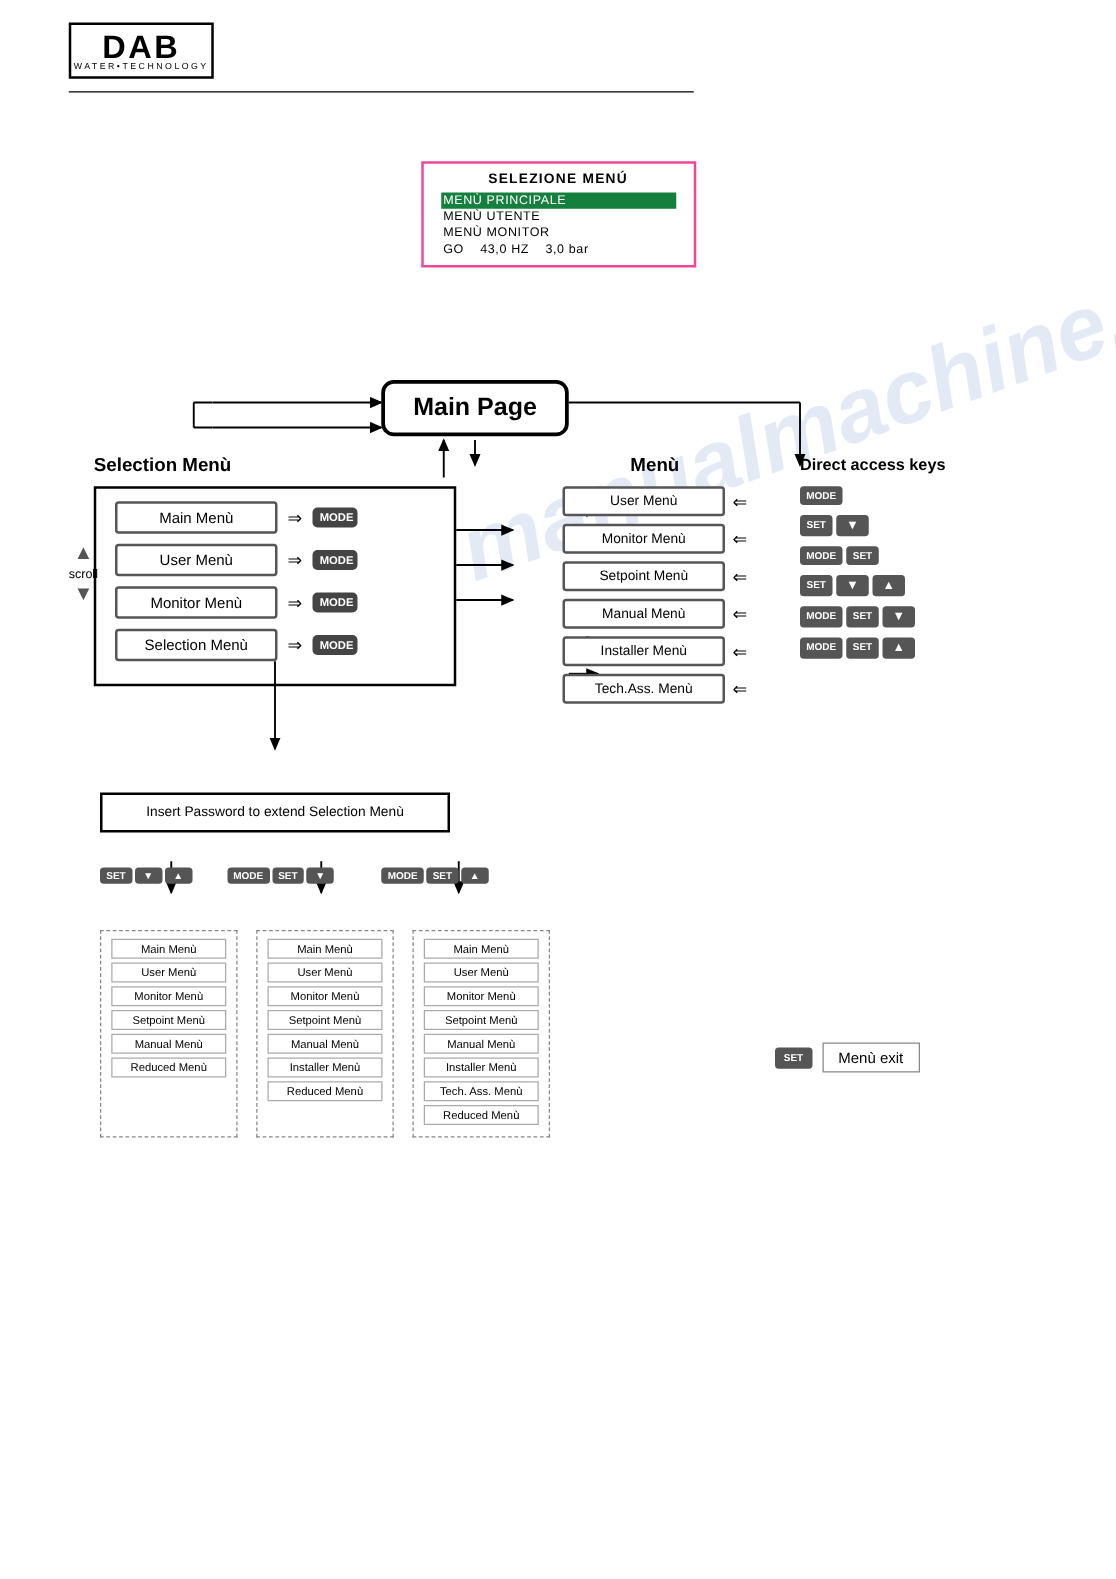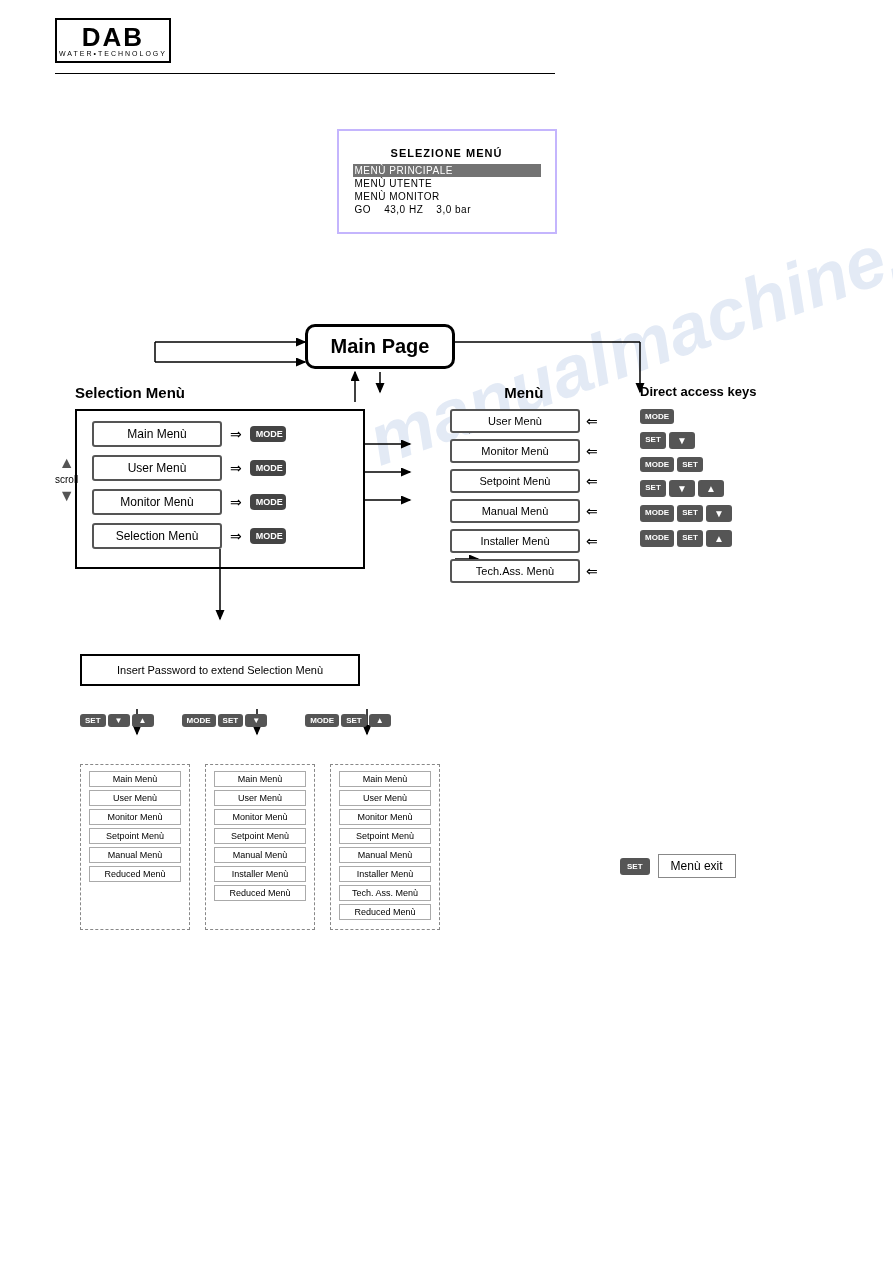--- a/index.html
+++ b/index.html
@@ -41,39 +41,39 @@
       width: 500px;
     }
 
     
     .lcd-section {
       display: flex;
       justify-content: center;
       margin-top: 55px;
     }
     .lcd-display {
-      border: 2px solid #c4b5fd;
-      padding: 16px 14px;
+      border: 2px solid #ec4899;
+      padding: 6px 14px;
       width: 220px;
       background: #fff;
     }
     .lcd-title {
       text-align: center;
       font-weight: bold;
       font-size: 11px;
       letter-spacing: 1px;
       margin-bottom: 5px;
     }
     .lcd-row {
       font-size: 10px;
       padding: 1px 2px;
       letter-spacing: 0.5px;
     }
     .lcd-row.selected {
-      background: #737373;
+      background: #15803d;
       color: #fff;
     }
     .lcd-row.normal {
       color: #000;
     }
 
     
     .diagram-area {
       position: relative;
       margin-top: 90px;

